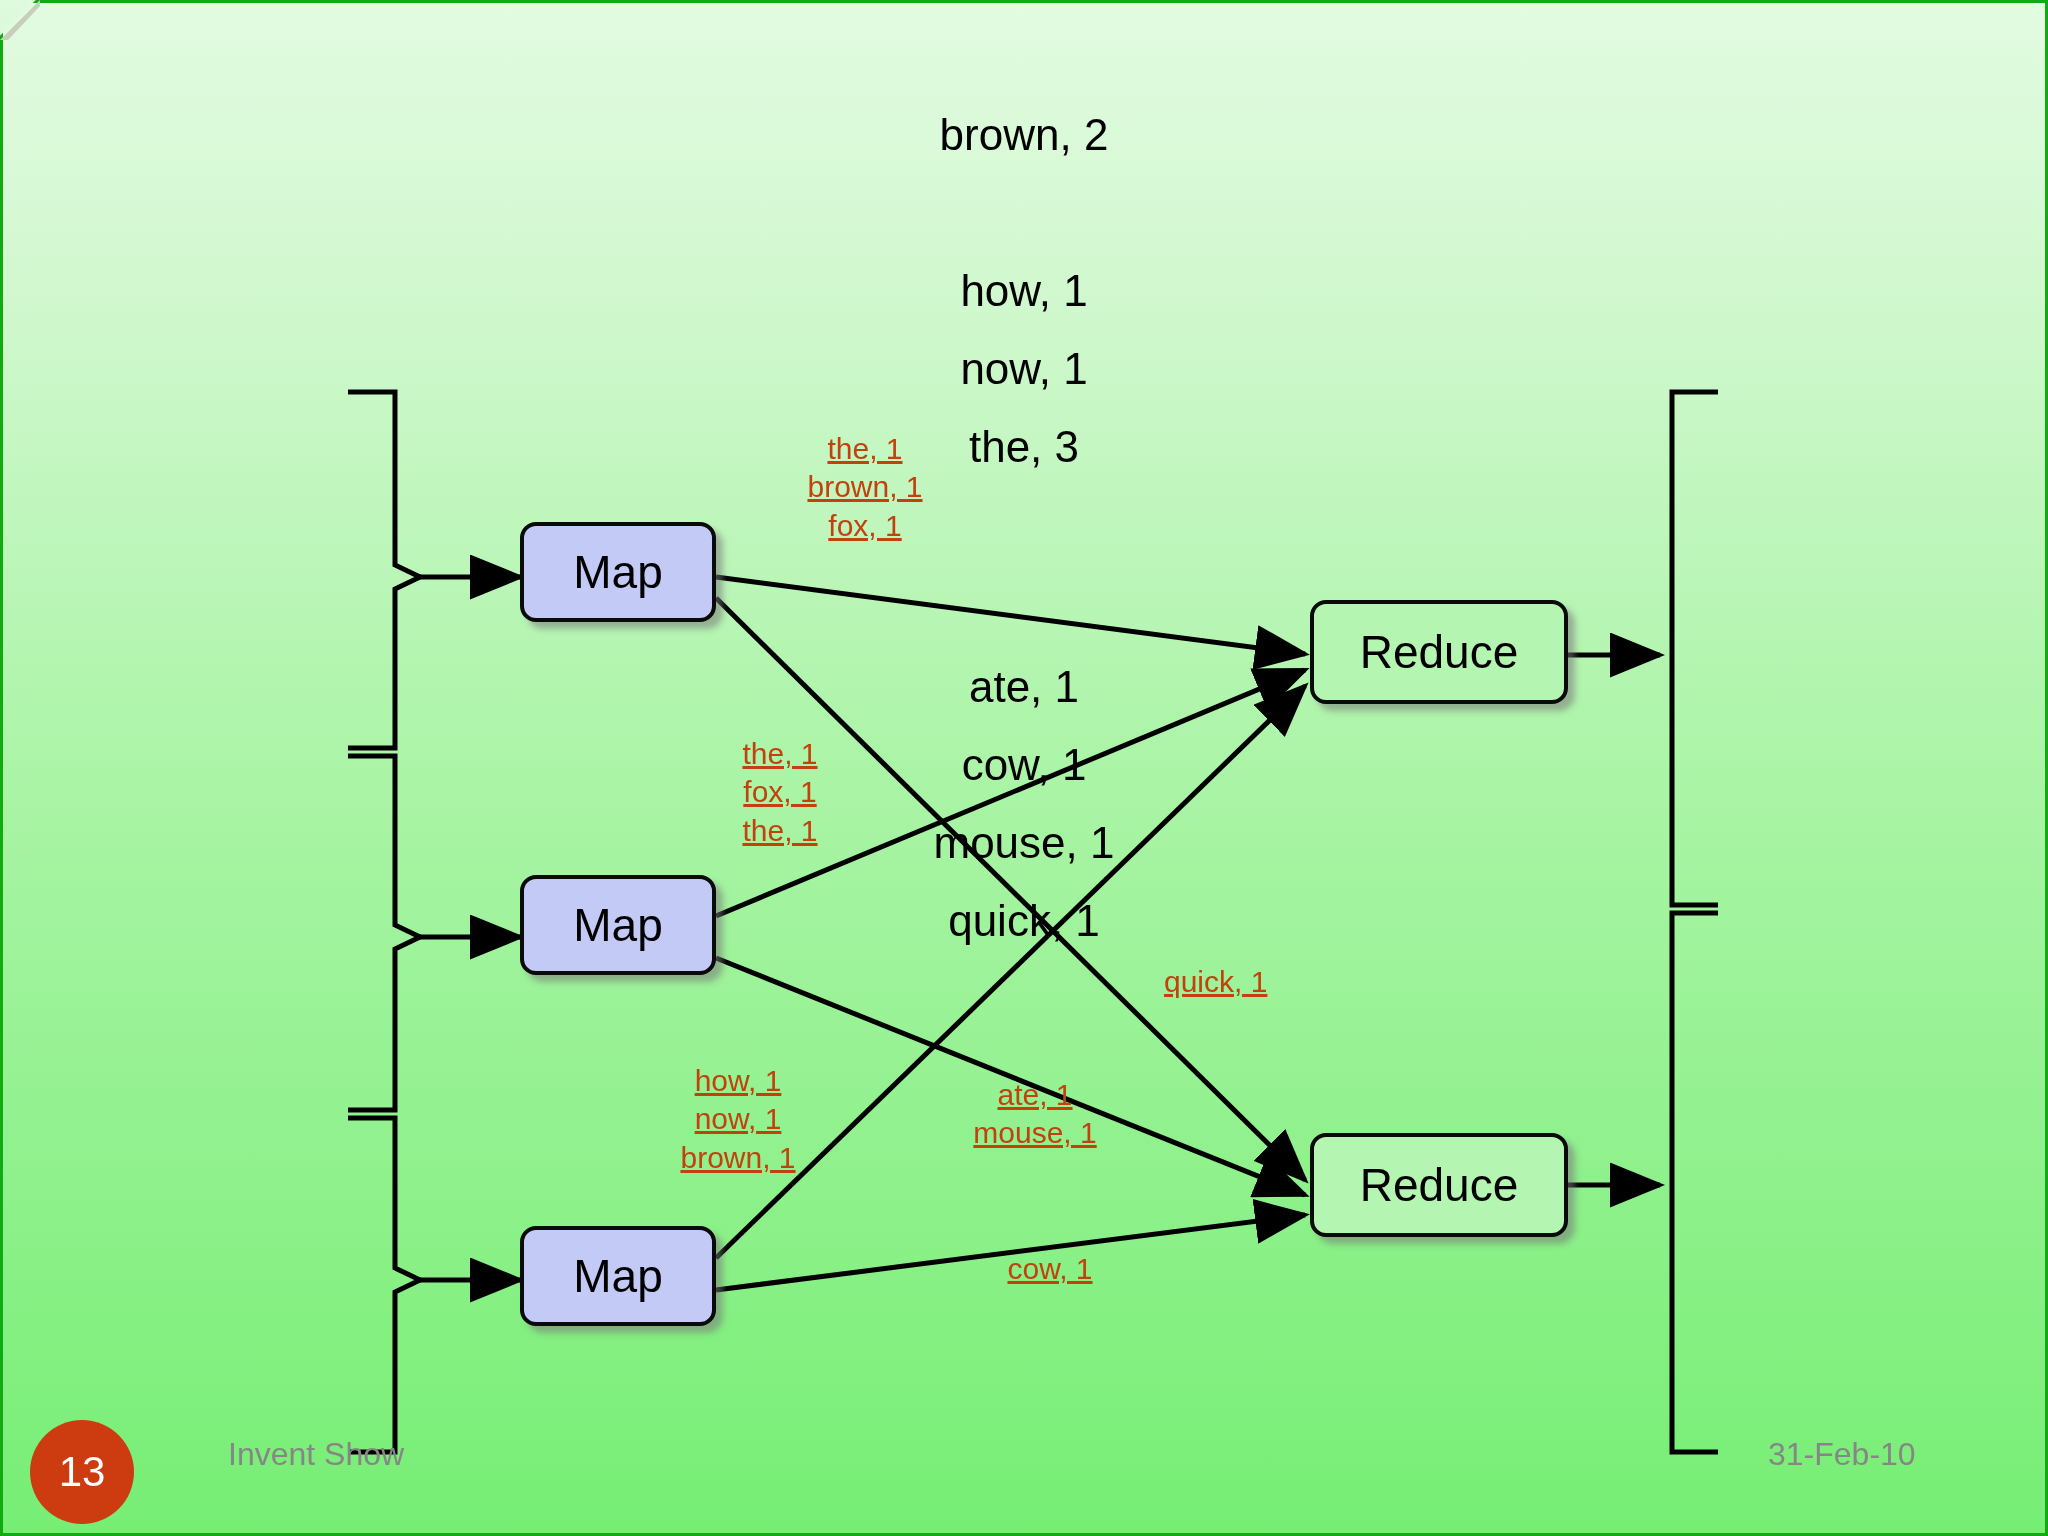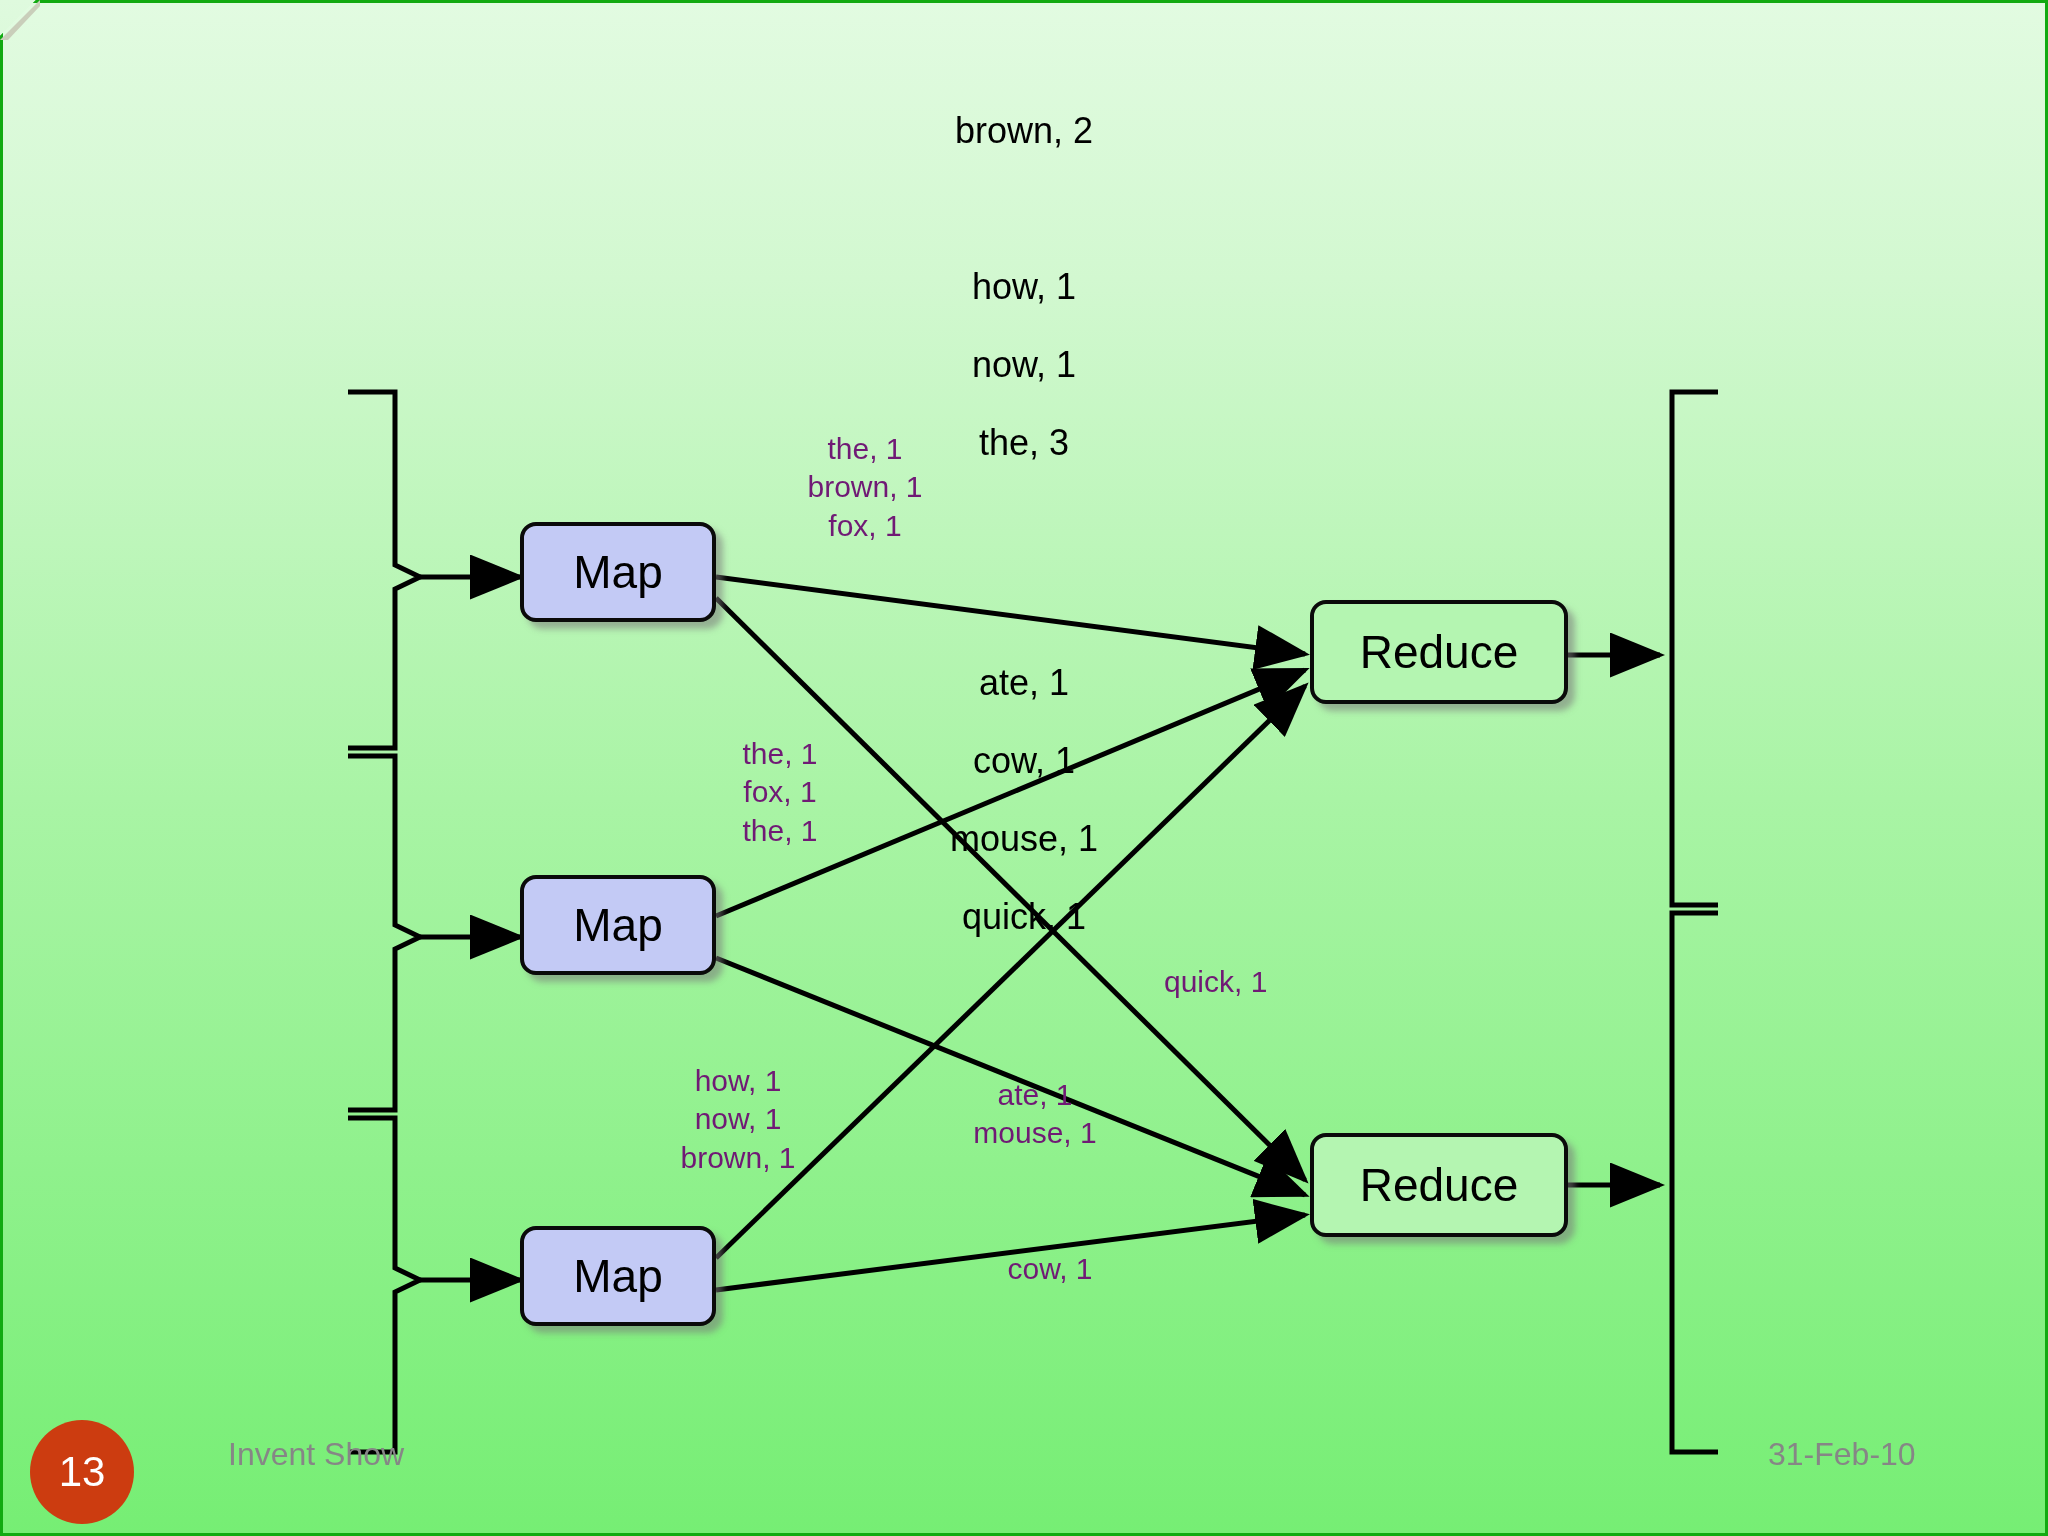--- a/index.html
+++ b/index.html
@@ -49,38 +49,38 @@
     clip-path:polygon(36px 0, 100% 0, 100% 100%, 0 100%, 0 36px);
   }
   #output-doc .corner{
     position:absolute;left:0;top:0;width:40px;height:40px;
     background:#c9ceba;
     clip-path:polygon(0 100%,100% 0,100% 6px,8px 100%);
   }
 
   .doc-line{
     position:absolute;width:100%;text-align:center;
-    font-size:36px;color:#000;white-space:nowrap;
+    font-size:44px;color:#000;white-space:nowrap;
   }
 
   
   .node{
     position:absolute;display:flex;align-items:center;justify-content:center;
     border:4px solid #0a0a0a;border-radius:16px;
     font-size:46px;color:#000;
     box-shadow:7px 7px 6px rgba(120,120,120,.55);
     box-sizing:border-box;
   }
   .node.map{background:#c3caf5;}
   .node.reduce{background:#b4f5b1;}
 
   
   .kv{
-    position:absolute;font-size:30px;color:#701a75;line-height:1.28;
-    white-space:nowrap;text-align:center;
+    position:absolute;font-size:30px;color:#c2410c;line-height:1.28;
+    white-space:nowrap;text-align:center;text-decoration:underline;
   }
 
   
   #page-badge{
     position:absolute;left:30px;top:1420px;width:104px;height:104px;
     border-radius:50%;background:#cc3c10;
     display:flex;align-items:center;justify-content:center;
     color:#fff;font-size:42px;text-align:right;
   }
   .footer-txt{position:absolute;font-size:32px;color:#868686;white-space:nowrap;}

